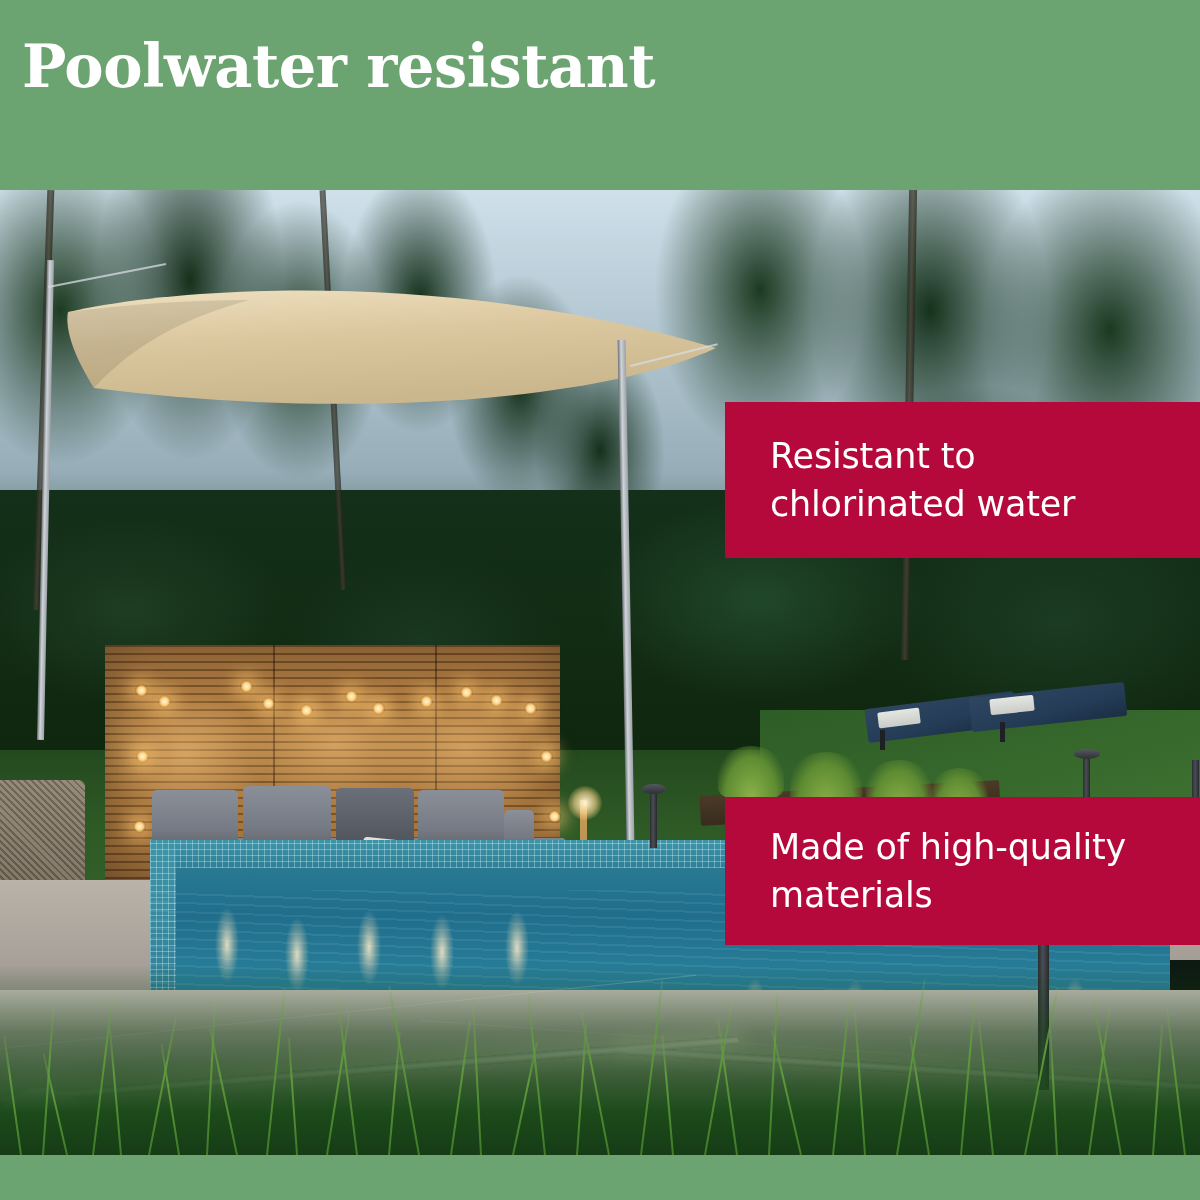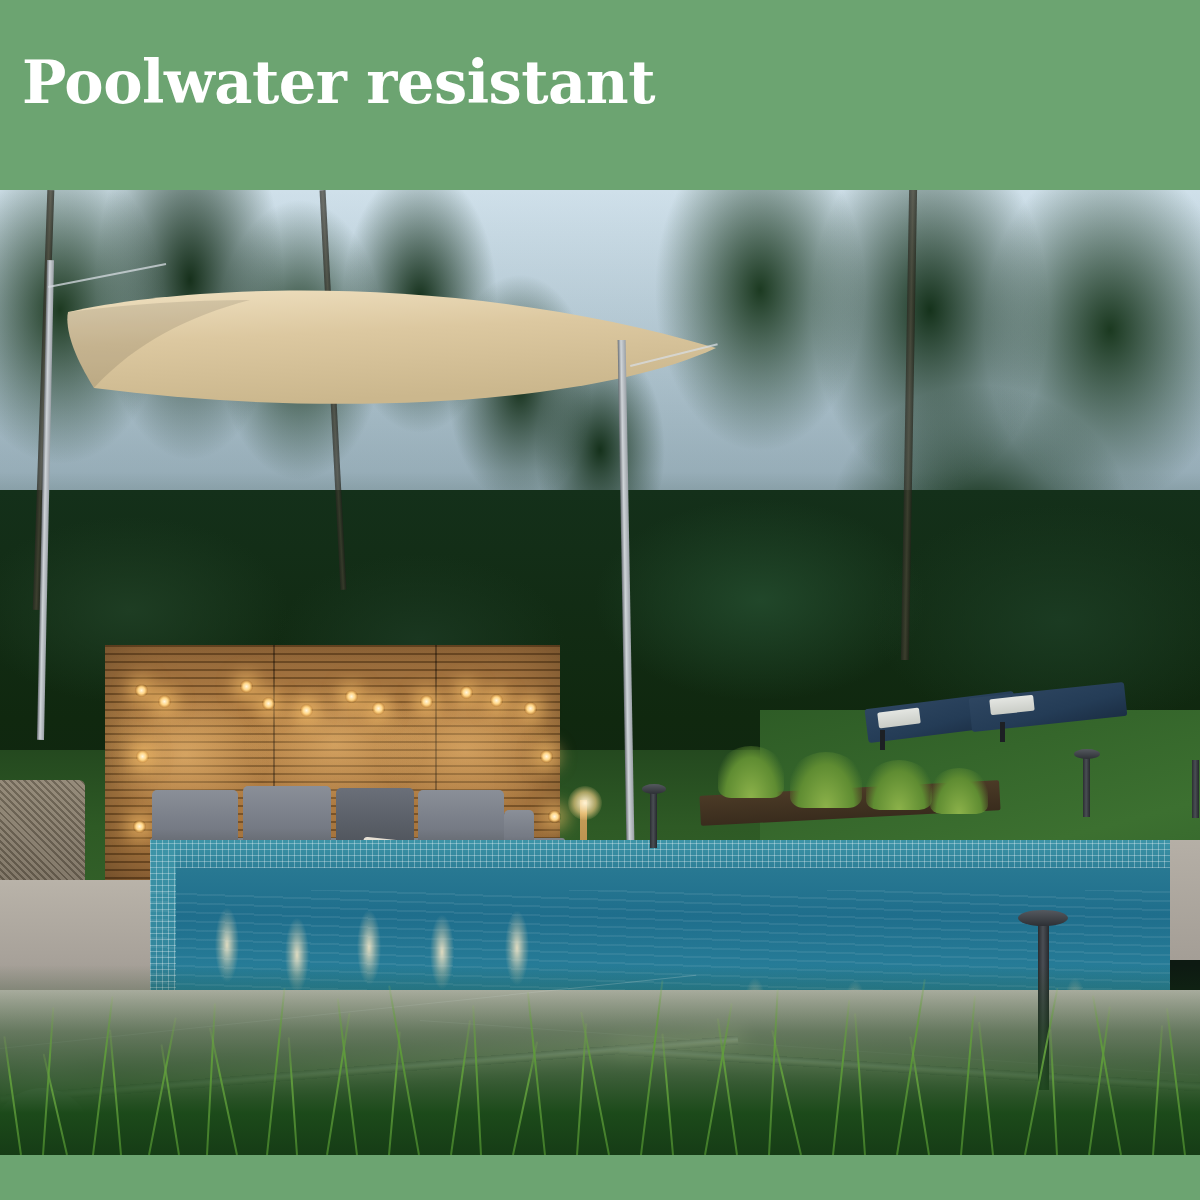--- a/index.html
+++ b/index.html
@@ -18,21 +18,21 @@
 
   
   .header {
     position: absolute;
     left: 0; top: 0;
     width: 1200px; height: 190px;
     background: #6ca471;
   }
   .header-title {
     position: absolute;
-    left: 22px; top: 48px;
+    left: 22px; top: 32px;
     font-family: "DejaVu Serif", serif;
     font-weight: bold;
     font-size: 59px;
     letter-spacing: -0.5px;
     color: #ffffff;
     white-space: nowrap;
   }
 
   
   .badge {
@@ -520,18 +520,24 @@
       <div class="blade" style="left:960px;height:160px;transform:rotate(5deg);"></div>
       <div class="blade" style="left:992px;height:134px;transform:rotate(-6deg);"></div>
       <div class="blade" style="left:1024px;height:170px;transform:rotate(11deg);"></div>
       <div class="blade" style="left:1056px;height:126px;transform:rotate(-3deg);"></div>
       <div class="blade" style="left:1088px;height:150px;transform:rotate(8deg);"></div>
       <div class="blade" style="left:1120px;height:162px;transform:rotate(-10deg);"></div>
       <div class="blade" style="left:1152px;height:130px;transform:rotate(4deg);"></div>
       <div class="blade" style="left:1184px;height:148px;transform:rotate(-7deg);"></div>
     </div>
 
+    <div class="callout" id="callout-0">
+      <div class="callout-text">Resistant to chlorinated water</div>
+    </div>
+    <div class="callout" id="callout-2">
+      <div class="callout-text">Made of high-quality materials</div>
+    </div>
 
   </div>
 
   <div class="footer"></div>
 
 </div>
 
 </body></html>

